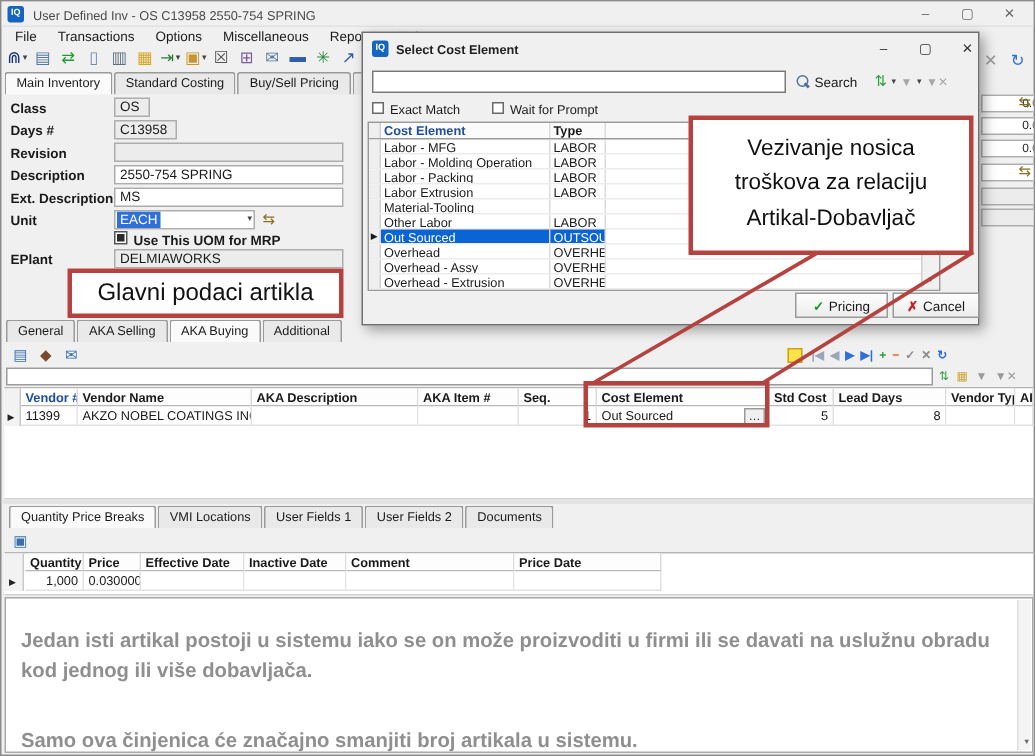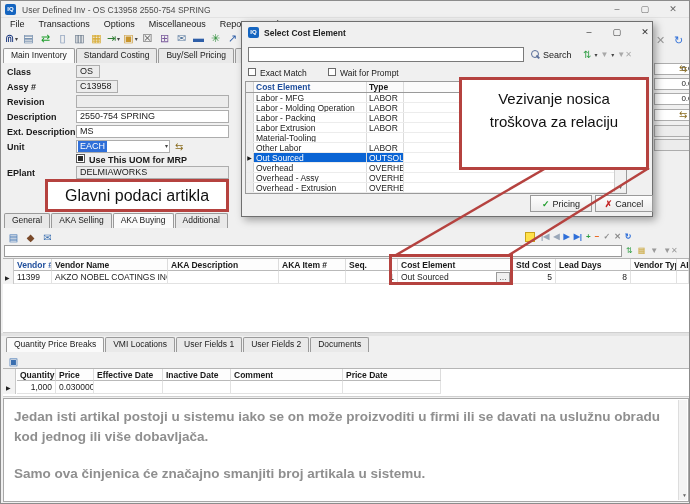--- a/index.html
+++ b/index.html
@@ -165,22 +165,22 @@
   <span class="scrollhint" style="left:680px;top:260px">▲</span>
 
   <div class="splitter" style="top:332px"></div>
   <div id="subtabs" class="tabrow" style="left:5px;top:336px"><span class="tab active">Quantity Price Breaks</span><span class="tab">VMI Locations</span><span class="tab">User Fields 1</span><span class="tab">User Fields 2</span><span class="tab">Documents</span></div>
   <div id="subtoolbar" class="abs" style="left:5px;top:352px;height:14px"><span class="tb-icon" style="color: rgb(58, 111, 176); font-size: 10px;">▣</span></div>
   <div class="gridbg" style="left:2px;top:367px;width:686px;height:29px"></div>
   <div class="markerstrip" style="left:2px;top:368px;width:13px;height:25px"></div>
   <span class="rowmarker" style="left:5px;top:383px">▶</span>
 
   <div id="notes">
-    <p style="margin-top:8px">Jedan isti artikal postoji u sistemu iako se on može proizvoditi u firmi ili se davati na uslužnu obradu kod jednog ili više dobavljača.</p>
-    <p style="margin-top:18px">Samo ova činjenica će značajno smanjiti broj artikala u sistemu.</p>
+    <p style="margin-top:18px">Jedan isti artikal postoji u sistemu iako se on može proizvoditi u firmi ili se davati na uslužnu obradu kod jednog ili više dobavljača.</p>
+    <p style="margin-top:28px">Samo ova činjenica će značajno smanjiti broj artikala u sistemu.</p>
     <span class="sb">
         <span class="sc-arrow" style="bottom:2px">▼</span>
       </span>
   </div>
 
   <div id="dlg">
     <span class="applogo" style="left:6px;top:5px">IQ</span>
     <span class="dlg-title">Select Cost Element</span>
     <span class="dlg-ctl" style="left:338px">–</span>
     <span class="dlg-ctl" style="left:366px">▢</span>
@@ -278,28 +278,29 @@
   </div>
 
   <svg id="annot-svg" width="690" height="504" viewBox="0 0 690 504">
     <line x1="545" y1="167" x2="395" y2="254" stroke="#b5423f" stroke-width="2.5"></line>
     <line x1="648" y1="167" x2="508" y2="254" stroke="#b5423f" stroke-width="2.5"></line>
   </svg>
   <div class="annot" style="left:44px;top:178px;width:184px;height:33px;font-size:16px;line-height:27px">Glavni podaci artikla</div>
   <div class="annot" style="left:458px;top:76px;width:190px;height:93px;font-size:15px;line-height:1.55;padding-top:7px">
     <div>Vezivanje nosica</div>
     <div>troškova za relaciju</div>
+    <div>Artikal-Dobavljač</div>
   </div>
   <div id="annot-rect" style="left:388px;top:253px;width:124px;height:31px"></div>
 
 <span class="tb-icon abs" style="left: 652px; top: 31px; color: rgb(154, 154, 154);">✕</span>
     <span class="tb-icon abs" style="left: 670px; top: 31px; color: rgb(47, 111, 216);">↻</span>
     <span class="lbl" style="left: 6px; top: 66px;">Class</span>
     <span class="field ro" style="left: 75px; top: 64px; width: 24px;">OS</span>
-    <span class="lbl" style="left: 6px; top: 81px;">Assy #</span>
+    <span class="lbl" style="left: 6px; top: 81px;">Days #</span>
     <span class="field ro" style="left: 75px; top: 79px; width: 42px;">C13958</span>
     <span class="lbl" style="left: 6px; top: 96px;">Revision</span>
     <span class="field ro" style="left: 75px; top: 94px; width: 153px;"></span>
     <span class="lbl" style="left: 6px; top: 111px;">Description</span>
     <span class="field" style="left: 75px; top: 109px; width: 153px;">2550-754 SPRING</span>
     <span class="lbl" style="left: 6px; top: 126px;">Ext. Description</span>
     <span class="field" style="left: 75px; top: 124px; width: 153px;">MS</span>
     <span class="lbl" style="left: 6px; top: 141px;">Unit</span>
     <span class="field combo" style="left: 75px; top: 139px; width: 94px;">
       <span class="combo-sel">EACH</span>

